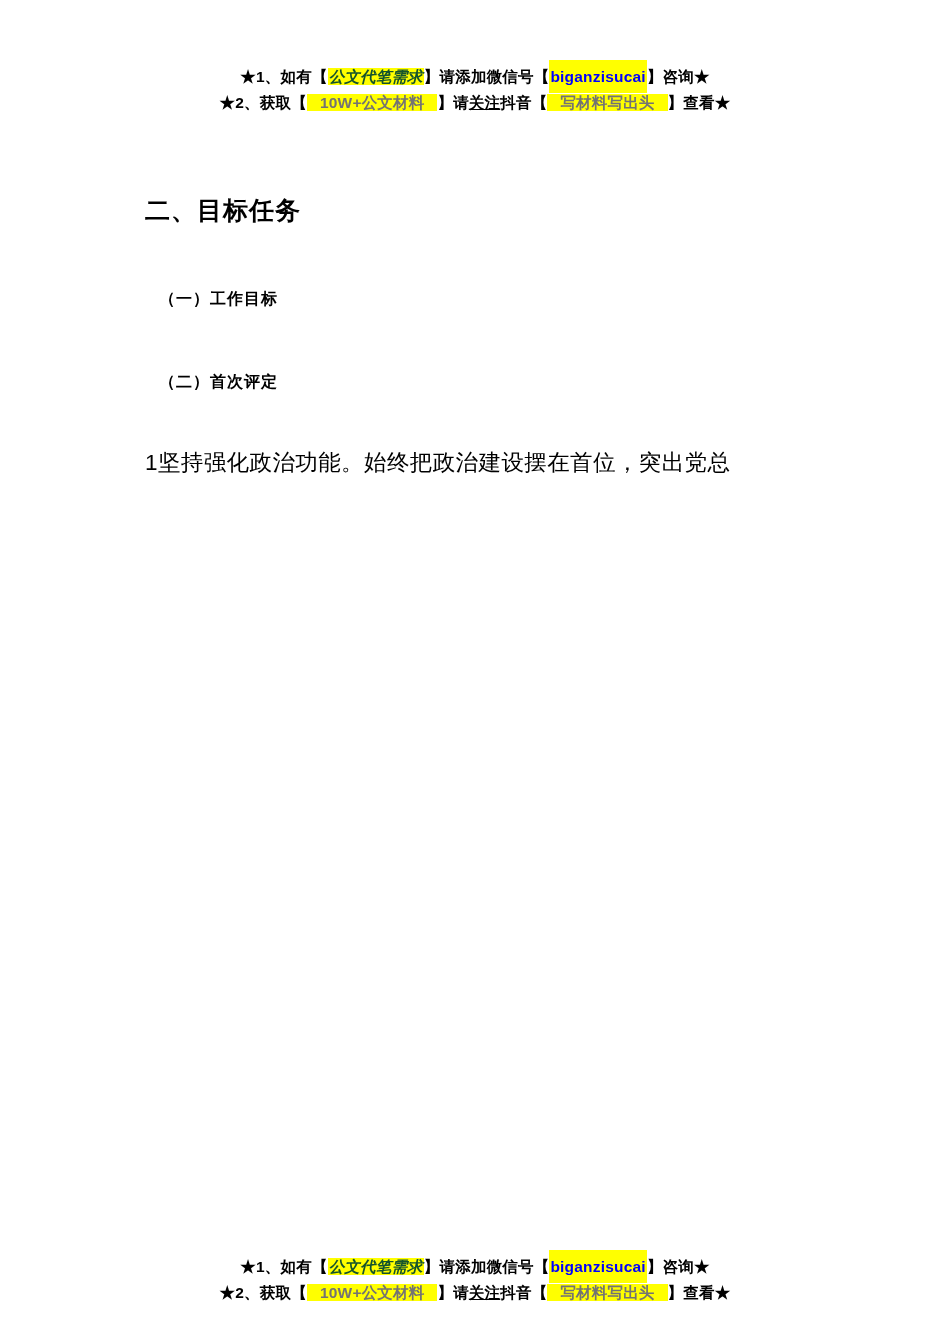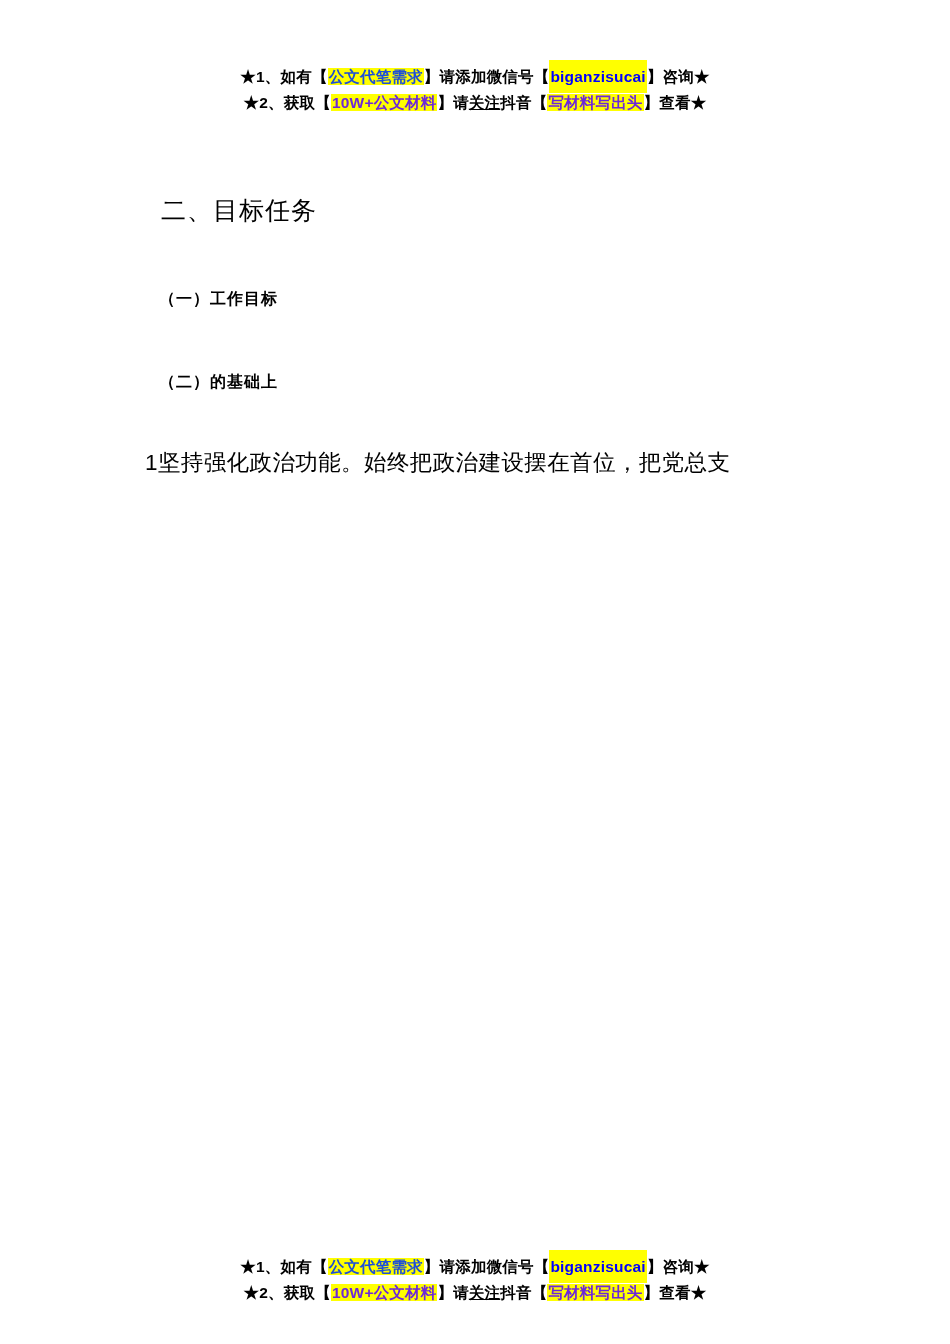--- a/index.html
+++ b/index.html
@@ -34,41 +34,42 @@
   .promo.top { padding-top: 64px; }
   .promo.bottom {
     position: absolute;
     left: 0;
     right: 0;
     bottom: 38px;
   }
   .promo-line { margin: 0; }
   .hl-yellow {
     background: #ffff00;
-    color: #1d4ed8;
+    color: #14532d;
     padding: 0 1px;
+    font-style: italic;
   }
   .hl-yellow-black {
     background: #ffff00;
-    color: #6d28d9;
-    padding: 0 1px;
+    color: #737373;
+    padding: 0 13px;
   }
   .hl-blue {
     background: #ffff00;
     color: #0000ff;
     padding: 8px 1px;
   }
   .star { color: #000000; }
   .underline { text-decoration: underline; }
 
   
   .h2 {
     font-size: 25px;
-    font-weight: normal;
-    margin: 78px 0 0 16px;
+    font-weight: bold;
+    margin: 78px 0 0 0;
     letter-spacing: 1px;
   }
   .h3 {
     font-size: 16px;
     font-weight: bold;
     margin: 62px 0 0 0;
     padding-left: 14px;
     letter-spacing: 1px;
   }
   .para {
@@ -90,22 +91,22 @@
     <div class="promo-line"><span class="star">★</span><span>1、如有【</span><span class="hl-yellow">公文代笔需求</span><span>】请添加微信号【</span><span class="hl-blue">biganzisucai</span><span>】咨询</span><span class="star">★</span></div>
     <div class="promo-line"><span class="star">★</span><span>2、获取【</span><span class="hl-yellow-black">10W+公文材料</span><span>】请</span><span class="underline">关注</span><span>抖音【</span><span class="hl-yellow-black">写材料写出头</span><span>】查看</span><span class="star">★</span></div>
   </div>
 
   <h2 class="h2">二、目标任务</h2>
 
   <h3 class="h3">（一）工作目标</h3>
 
 
 
-  <h3 class="h3">（二）的基础上</h3>
+  <h3 class="h3">（二）首次评定</h3>
 
-  <p class="para para-last">1坚持强化政治功能。始终把政治建设摆在首位，把党总支</p>
+  <p class="para para-last">1坚持强化政治功能。始终把政治建设摆在首位，突出党总</p>
 
   <div class="promo bottom">
     <div class="promo-line"><span class="star">★</span><span>1、如有【</span><span class="hl-yellow">公文代笔需求</span><span>】请添加微信号【</span><span class="hl-blue">biganzisucai</span><span>】咨询</span><span class="star">★</span></div>
     <div class="promo-line"><span class="star">★</span><span>2、获取【</span><span class="hl-yellow-black">10W+公文材料</span><span>】请</span><span class="underline">关注</span><span>抖音【</span><span class="hl-yellow-black">写材料写出头</span><span>】查看</span><span class="star">★</span></div>
   </div>
 
 </div>
 
 </body></html>

